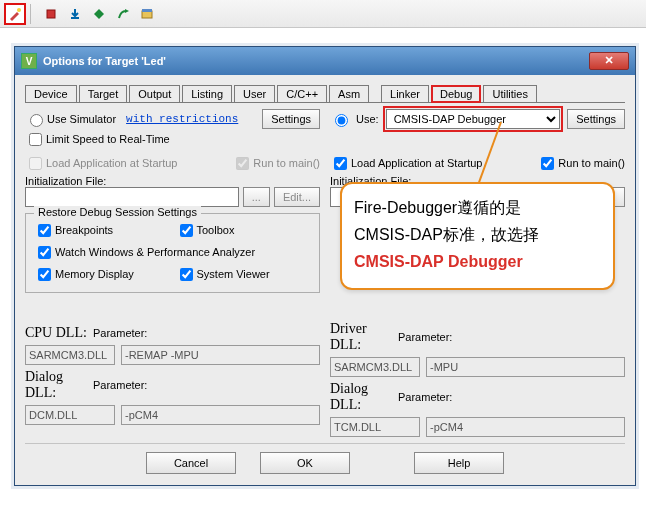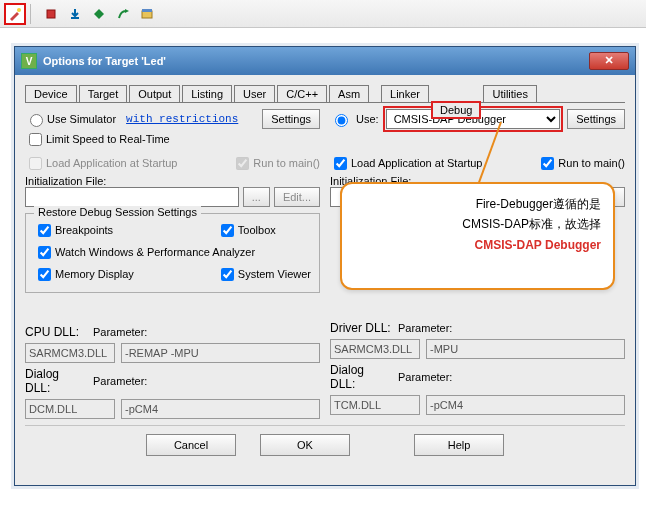--- a/index.html
+++ b/index.html
@@ -19,21 +19,21 @@
   .winctrl { margin-left:auto; display:flex; gap:4px; }
   .wbtn { width: 28px; height: 18px; border:1px solid #8aa; background:linear-gradient(#e8f0fb,#bcd4ef); border-radius:2px; font-size:11px; text-align:center; line-height:15px; cursor:pointer;}
   .wbtn.close { width:40px; background:linear-gradient(#e37b75,#c93b2f); color:#fff; border-color:#8b2b2b;}
 
   .body { padding: 6px 10px 2px 10px; position:relative; }
 
   
   .tabs { display:flex; align-items:flex-end; height:22px; border-bottom:1px solid #7a7a7a; margin-bottom:6px; }
   .tab { padding: 2px 8px; font-size:11px; border:1px solid #7a7a7a; border-bottom:none; background:#ececec; margin-right:2px; cursor:pointer; }
   .tab.sep { border:none; background:none; padding:0 4px; }
-  .tab.active { background:#ececec; border-bottom:1px solid #ececec; position:relative; top:17px; }
+  .tab.active { background:#ececec; border-bottom:1px solid #ececec; position:relative; top:1px; }
   .tabs .hl-debug { border:2px solid #d22; padding:1px 7px; }
 
   .cols { display:flex; gap:10px; }
   .col { flex:1; min-width:0; }
 
   .line { display:flex; align-items:center; height:20px; }
   .radio { margin-right:4px; }
   .link { color:#0040d0; text-decoration:underline; cursor:pointer; font-family:"Courier New",monospace; font-size:11px; }
   .button { border:1px solid #888; background:linear-gradient(#fdfdfd,#e3e3e3); height:20px; padding:0 8px; font-size:11px; cursor:pointer; }
   .button:disabled, .button.disabled { color:#8a8a8a; }
@@ -41,33 +41,33 @@
   .label-disabled { color:#8a8a8a; }
 
   .select { flex:1; height:20px; border:1px solid #7a7a7a; background:#fff; font-size:11px; padding:0 3px; }
   .hl-select-wrap { border:2px solid #d22; padding:1px; display:flex; align-items:center; }
 
   .fileinput { width:100%; height:20px; border:1px solid #7a7a7a; background:#fff; font-size:11px; padding:0 3px; }
 
   .groupbox { border:1px solid #aeaeae; margin-top:6px; padding:6px 8px 8px 8px; position:relative; }
   .groupbox > .legend { position:absolute; top:-8px; left:8px; background:#ececec; padding:0 4px; font-size:11px; }
 
-  .grid2 { display:grid; grid-template-columns:1fr; row-gap:2px; column-gap:6px; }
+  .grid2 { display:grid; grid-template-columns:1fr 1fr; row-gap:2px; column-gap:6px; }
 
   .dllrow { display:flex; gap:6px; align-items:center; margin-top:4px; }
-  .dllrow .lab { width:62px; font-size:12px;}
+  .dllrow .lab { width:62px; font-size:14px;font-family:Liberation Serif, serif;}
   .dllrow .param { width:60px; font-size:11px;}
   .txt { flex:1; height:20px; border:1px solid #999; background:#fff; font-size:11px; padding:0 3px;}
   .txt.disabled { background:#ececec; }
 
   .btnrow { display:flex; justify-content:center; gap:24px; padding:8px 0 6px 0; border-top:1px solid #c4c4c4; margin-top:6px;}
   .btnrow .button { width:90px; height:22px;}
 
   
-  .callout { position:absolute; left:340px; top:182px; width:275px; height:108px; border:2px solid #e98b1c; border-radius:12px; background:#fff; padding:10px 12px; font-size:12px; line-height:1.7; text-align:right; box-shadow:0 2px 4px rgba(0,0,0,.12);}
+  .callout { position:absolute; left:340px; top:182px; width:275px; height:108px; border:2px solid #e98b1c; border-radius:12px; background:#fff; padding:10px 12px; font-size:16px; line-height:1.7; text-align:left; box-shadow:0 2px 4px rgba(0,0,0,.12);}
   .callout .red { color:#d9302a; font-weight:bold;}
   .callout-line { position:absolute; left:500px; top:122px; width:2px; height:68px; background:#e98b1c; transform:rotate(20deg); transform-origin:top center;}
 </style>
 </head>
 <body>
 
 <div class="toolbar">
   <button class="tbtn active" title="Options">
       <svg width="14" height="14" viewBox="0 0 14 14">
         <path d="M2 12 L9 5 L11 7 L4 14 Z" fill="#c44"></path>

